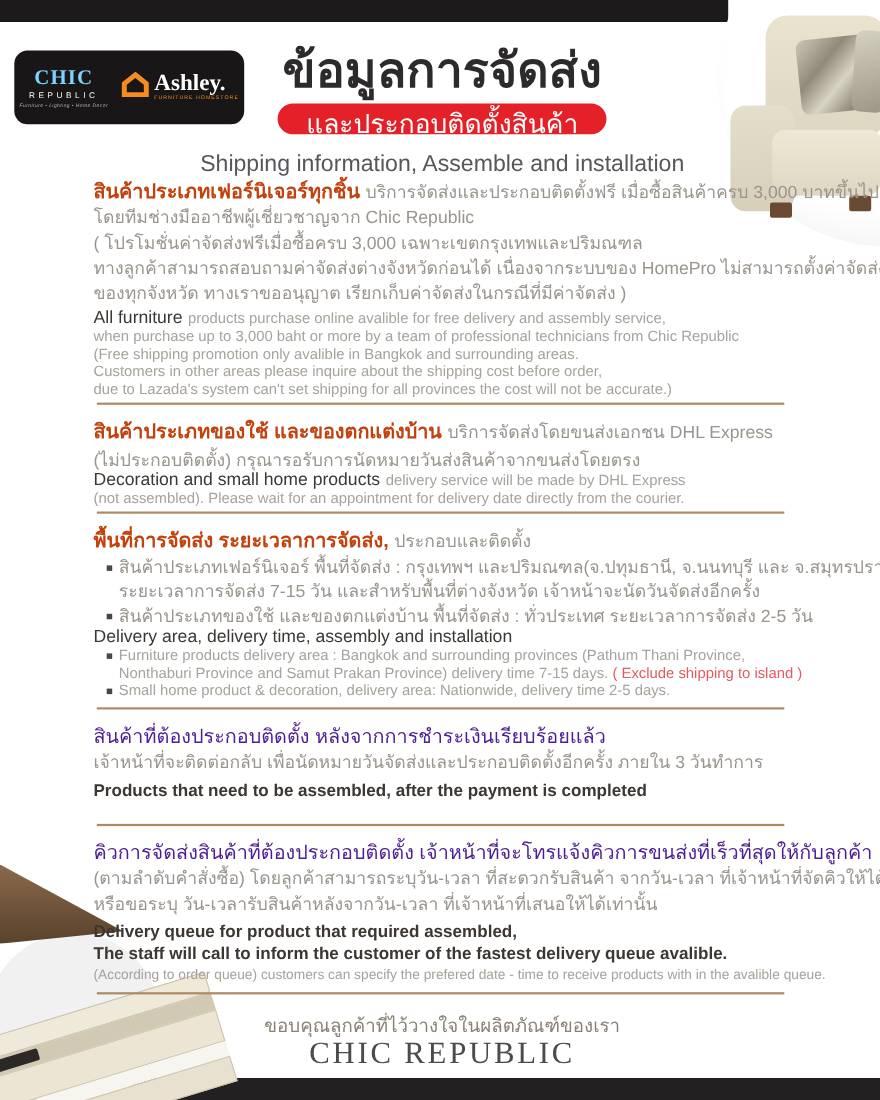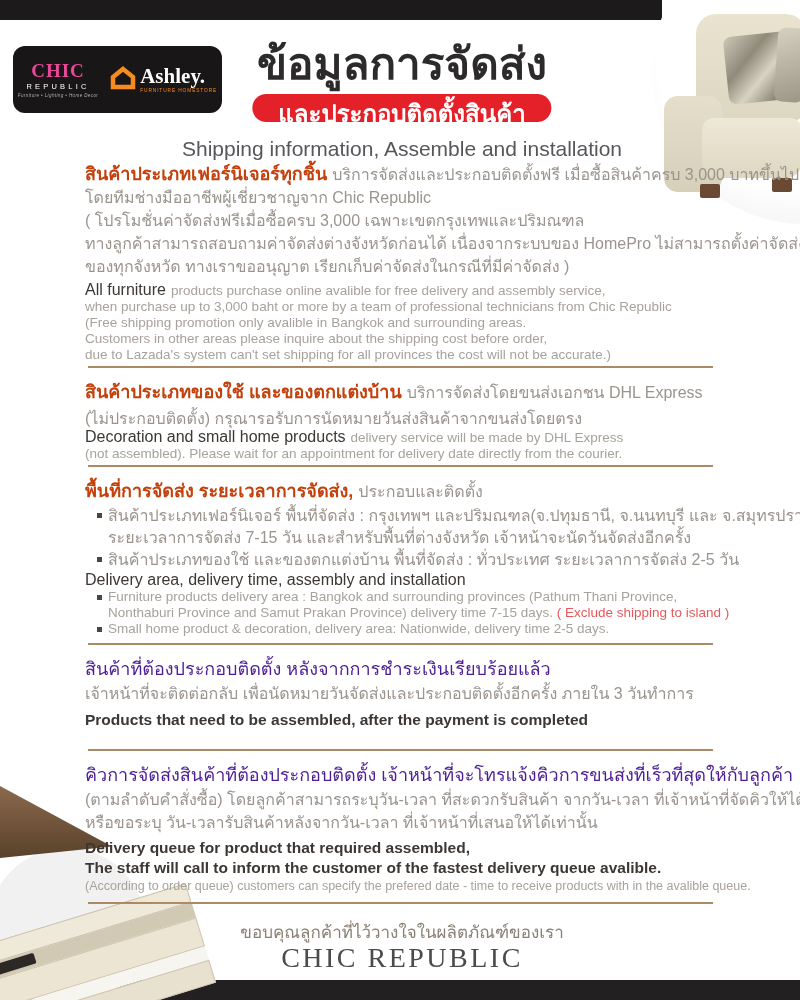--- a/index.html
+++ b/index.html
@@ -30,36 +30,36 @@
   .sofa-foot1, .sofa-foot2 { position:absolute; width:20px; height:14px; background:#6b4a33; border-radius:2px; }
   .sofa-foot1 { left:700px; top:184px; }
   .sofa-foot2 { left:772px; top:178px; }
 
   .logo-box {
     position:absolute; left:13px; top:46px; width:209px; height:67px;
     background:#191617; border-radius:12px; z-index:4;
     display:flex; align-items:center; justify-content:center; gap:12px;
   }
   .chic-logo { text-align:center; line-height:1; }
-  .chic-name { font-family:"Liberation Serif","DejaVu Serif",serif; color:#ec4899; font-size:19px; font-weight:bold; letter-spacing:1px; }
+  .chic-name { font-family:"Liberation Serif","DejaVu Serif",serif; color:#7dd3fc; font-size:19px; font-weight:bold; letter-spacing:1px; }
   .chic-sub  { color:#ffffff; font-size:7.5px; letter-spacing:3.2px; margin-top:3px; }
   .chic-tag  { color:#b6b0a9; font-size:4.5px; letter-spacing:0.4px; margin-top:3px; font-style:italic; }
   .ashley-logo { display:flex; align-items:flex-start; gap:4px; }
   .ashley-text { text-align:left; line-height:1; }
   .ashley-name { font-family:"Liberation Serif","DejaVu Serif",serif; color:#ffffff; font-size:21px; font-weight:bold; }
   .ashley-sub  { color:#f68b1f; font-size:4.8px; letter-spacing:0.9px; margin-top:2px; }
 
   .page-title {
     position:absolute; top:28px; left:402px; transform:translateX(-50%);
     font-size:44px; font-weight:700; color:#2d2a2b; white-space:nowrap; z-index:4;
   }
   .badge {
     position:absolute; top:94px; left:402px; transform:translateX(-50%);
     height:28px; line-height:39px; padding:0 26px; border-radius:20px;
-    background:#e42129; color:#ffffff; font-size:24px; font-weight:700; white-space:nowrap; z-index:4;
+    background:#e42129; color:#ffffff; font-size:24px; font-weight:400; white-space:nowrap; z-index:4;
   }
   .subtitle {
     position:absolute; top:137px; left:402px; transform:translateX(-50%);
     font-size:21px; color:#56575a; white-space:nowrap; z-index:4;
   }
 
   
   .blk { position:absolute; left:85px; width:640px; z-index:5; white-space:nowrap; }
   .th-line { font-size:16px; color:#9a948d; line-height:23px; }
   .th-bold { font-size:18px; font-weight:bold; color:#c2410c; margin-right:5px;margin-top:16px; }

